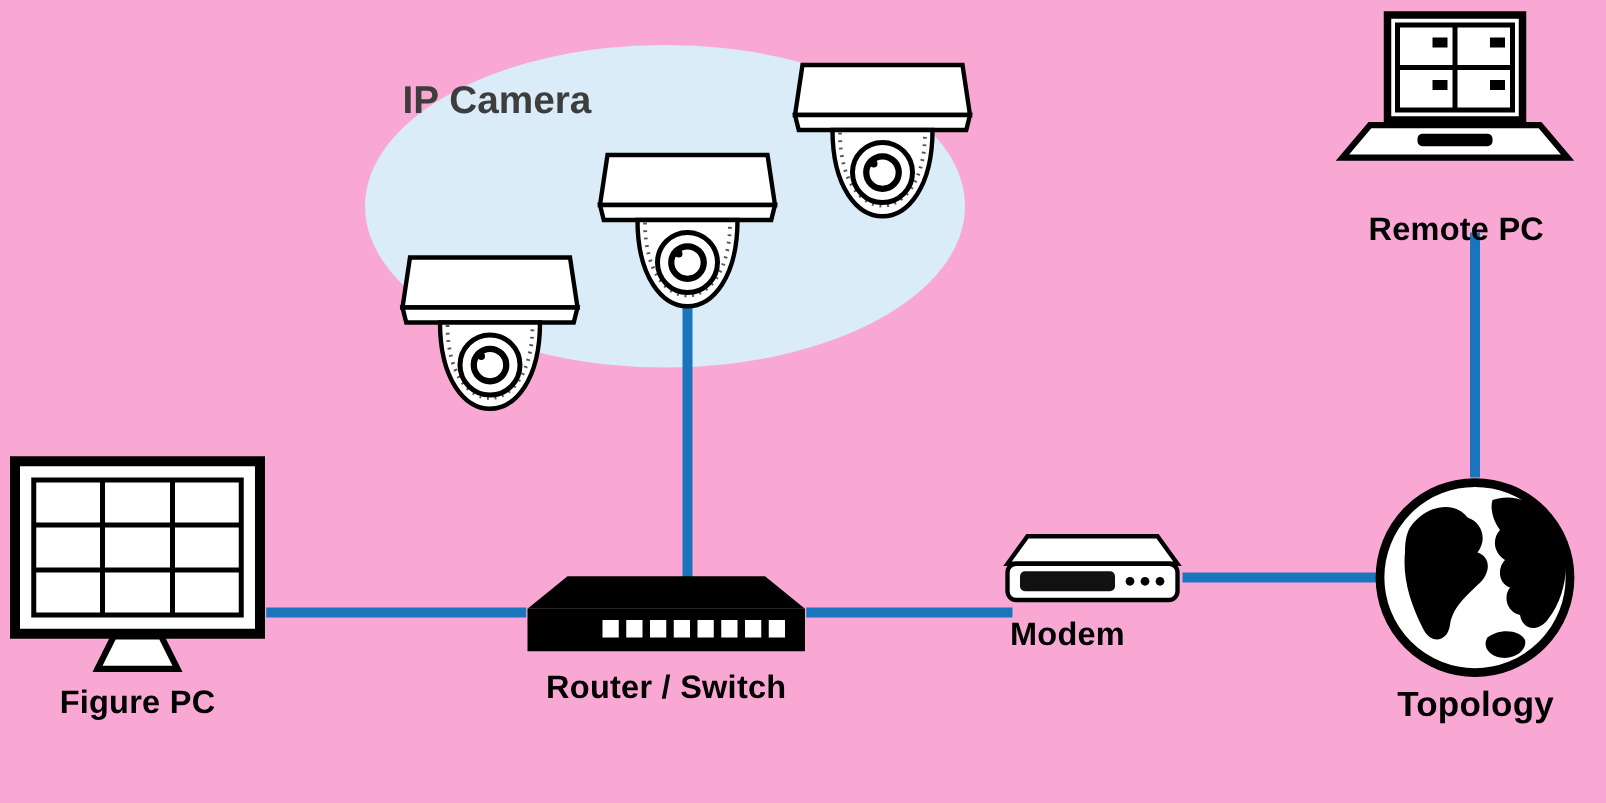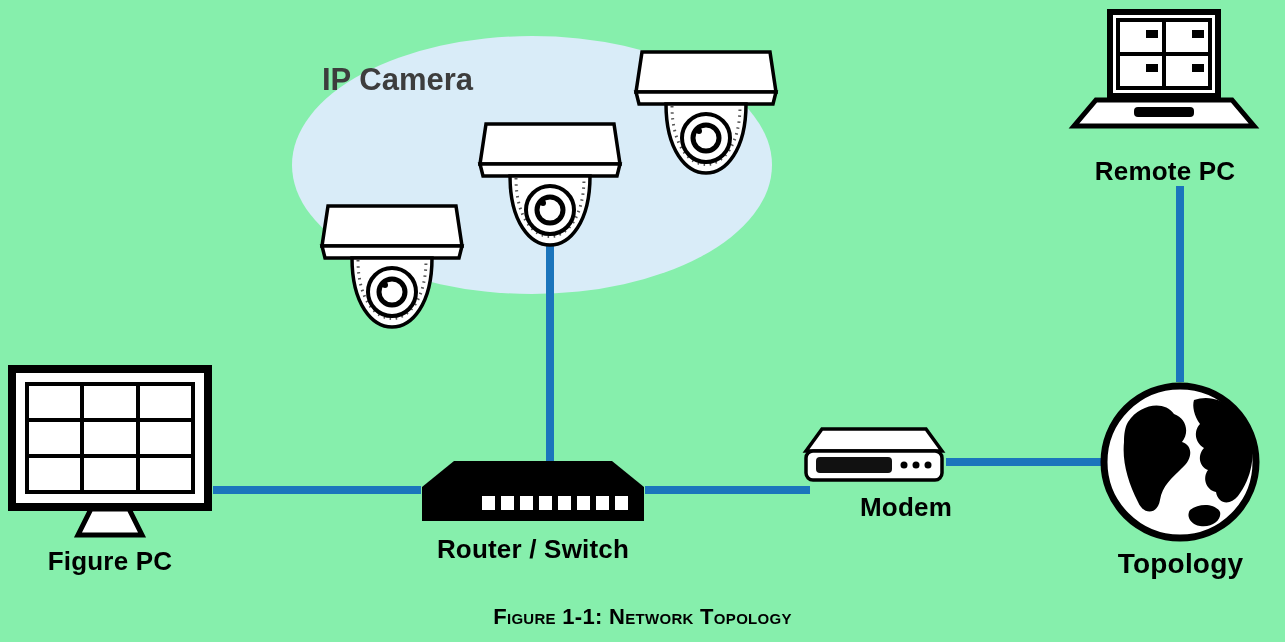--- a/index.html
+++ b/index.html
@@ -1,17 +1,17 @@
 <!DOCTYPE html>
 <html><head>
 <meta charset="utf-8">
 <style>
   html,body{margin:0;padding:0;background:#fff;}
   .canvas{
-    position:relative;width:1285px;height:642px;background:#86efac;
+    position:relative;width:1285px;height:642px;background:#f9a8d4;
     font-family:"Liberation Sans",sans-serif;overflow:hidden;
   }
   .ellipse{
     position:absolute;left:292px;top:36px;width:480px;height:258px;
     background:#d9ecf8;border-radius:50%;
   }
   .line{position:absolute;background:#1b75bc;}
   .lbl{
     position:absolute;font-weight:bold;color:#000;text-align:center;
     font-size:26px;letter-spacing:0.2px;white-space:nowrap;
@@ -108,21 +108,21 @@
   <div class="dev" style="left:798px;top:424px;">
     <svg width="152" height="62" viewBox="0 0 152 62">
       <polygon points="24,5 128,5 144,27 8,27" fill="#fff" stroke="#000" stroke-width="3.5"></polygon>
       <rect x="8" y="27" width="136" height="29" rx="7" fill="#fff" stroke="#000" stroke-width="3.5"></rect>
       <rect x="18" y="33" width="76" height="16" rx="4" fill="#111"></rect>
       <circle cx="106" cy="41" r="3.5" fill="#000"></circle>
       <circle cx="118" cy="41" r="3.5" fill="#000"></circle>
       <circle cx="130" cy="41" r="3.5" fill="#000"></circle>
     </svg>
   </div>
-  <div class="lbl" style="left:830px;top:492px;width:152px;">Modem</div>
+  <div class="lbl" style="left:778px;top:492px;width:152px;">Modem</div>
 
   <div class="dev" style="left:1098px;top:378px;">
     <svg width="165" height="168" viewBox="0 0 165 168">
       <circle cx="82" cy="84" r="76" fill="#fff" stroke="#000" stroke-width="7"></circle>
       <path d="M30,44 C42,26 66,22 76,36 C88,40 92,54 84,64 C96,68 94,82 84,90 C74,100 64,108 62,122 C60,136 46,138 40,124 C30,104 24,84 26,64 C26,56 27,49 30,44 Z" fill="#000"></path>
       <path d="M96,22 C118,14 142,30 152,54 C158,76 154,100 140,118 C132,128 120,126 118,114 C108,112 104,100 110,92 C100,88 100,76 106,70 C96,64 96,52 102,46 C96,38 94,28 96,22 Z" fill="#000"></path>
       <path d="M92,132 C102,124 118,126 122,134 C124,142 114,150 102,148 C92,146 88,138 92,132 Z" fill="#000"></path>
     </svg>
   </div>
   <div class="lbl" style="left:1098px;top:548px;width:165px;font-size:28px;">Topology</div>
@@ -134,17 +134,16 @@
       <line x1="102" y1="12" x2="102" y2="80" stroke="#000" stroke-width="4"></line>
       <line x1="56" y1="46" x2="148" y2="46" stroke="#000" stroke-width="4"></line>
       <rect x="84" y="22" width="12" height="8" fill="#000"></rect>
       <rect x="130" y="22" width="12" height="8" fill="#000"></rect>
       <rect x="84" y="56" width="12" height="8" fill="#000"></rect>
       <rect x="130" y="56" width="12" height="8" fill="#000"></rect>
       <polygon points="34,92 170,92 192,118 12,118" fill="#fff" stroke="#000" stroke-width="5"></polygon>
       <rect x="72" y="99" width="60" height="10" rx="4" fill="#000"></rect>
     </svg>
   </div>
-  <div class="lbl" style="left:1075px;top:156px;width:180px;">Remote PC</div>
+  <div class="lbl" style="left:1075px;top:168px;width:180px;">Remote PC</div>
 
-  <div class="caption">Figure 1-1: Network Topology</div>
 
 </div>
 
 </body></html>

